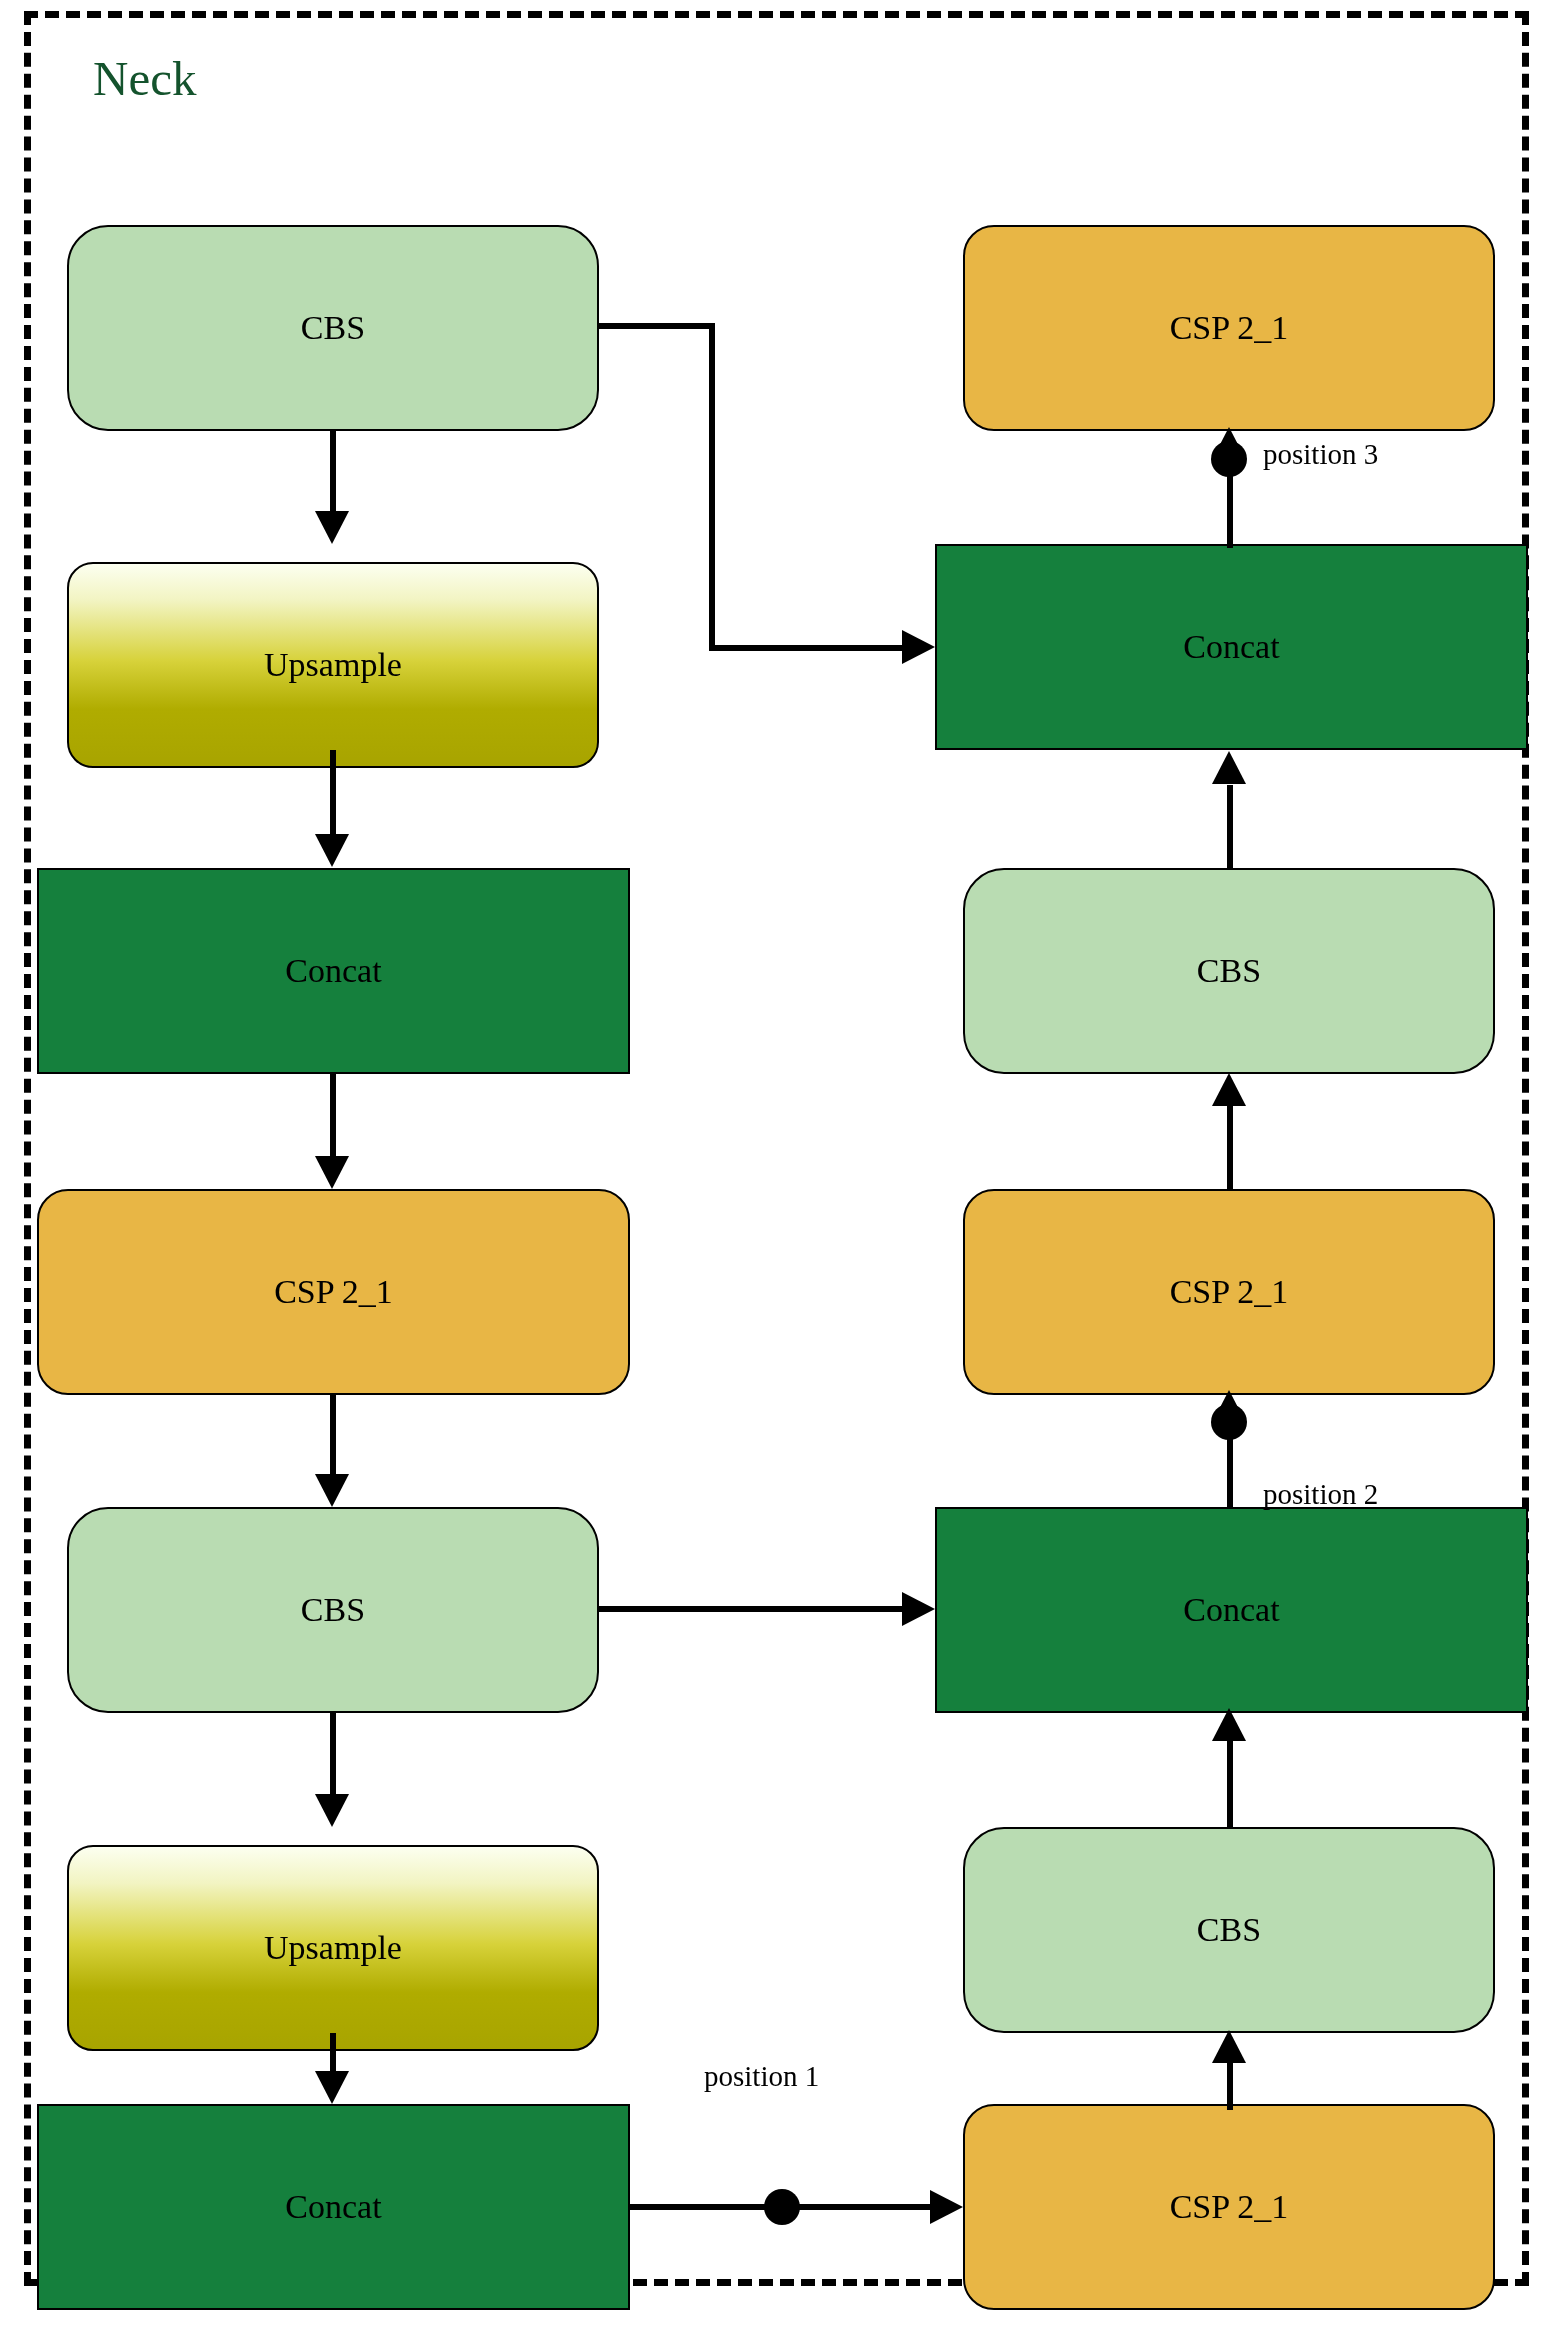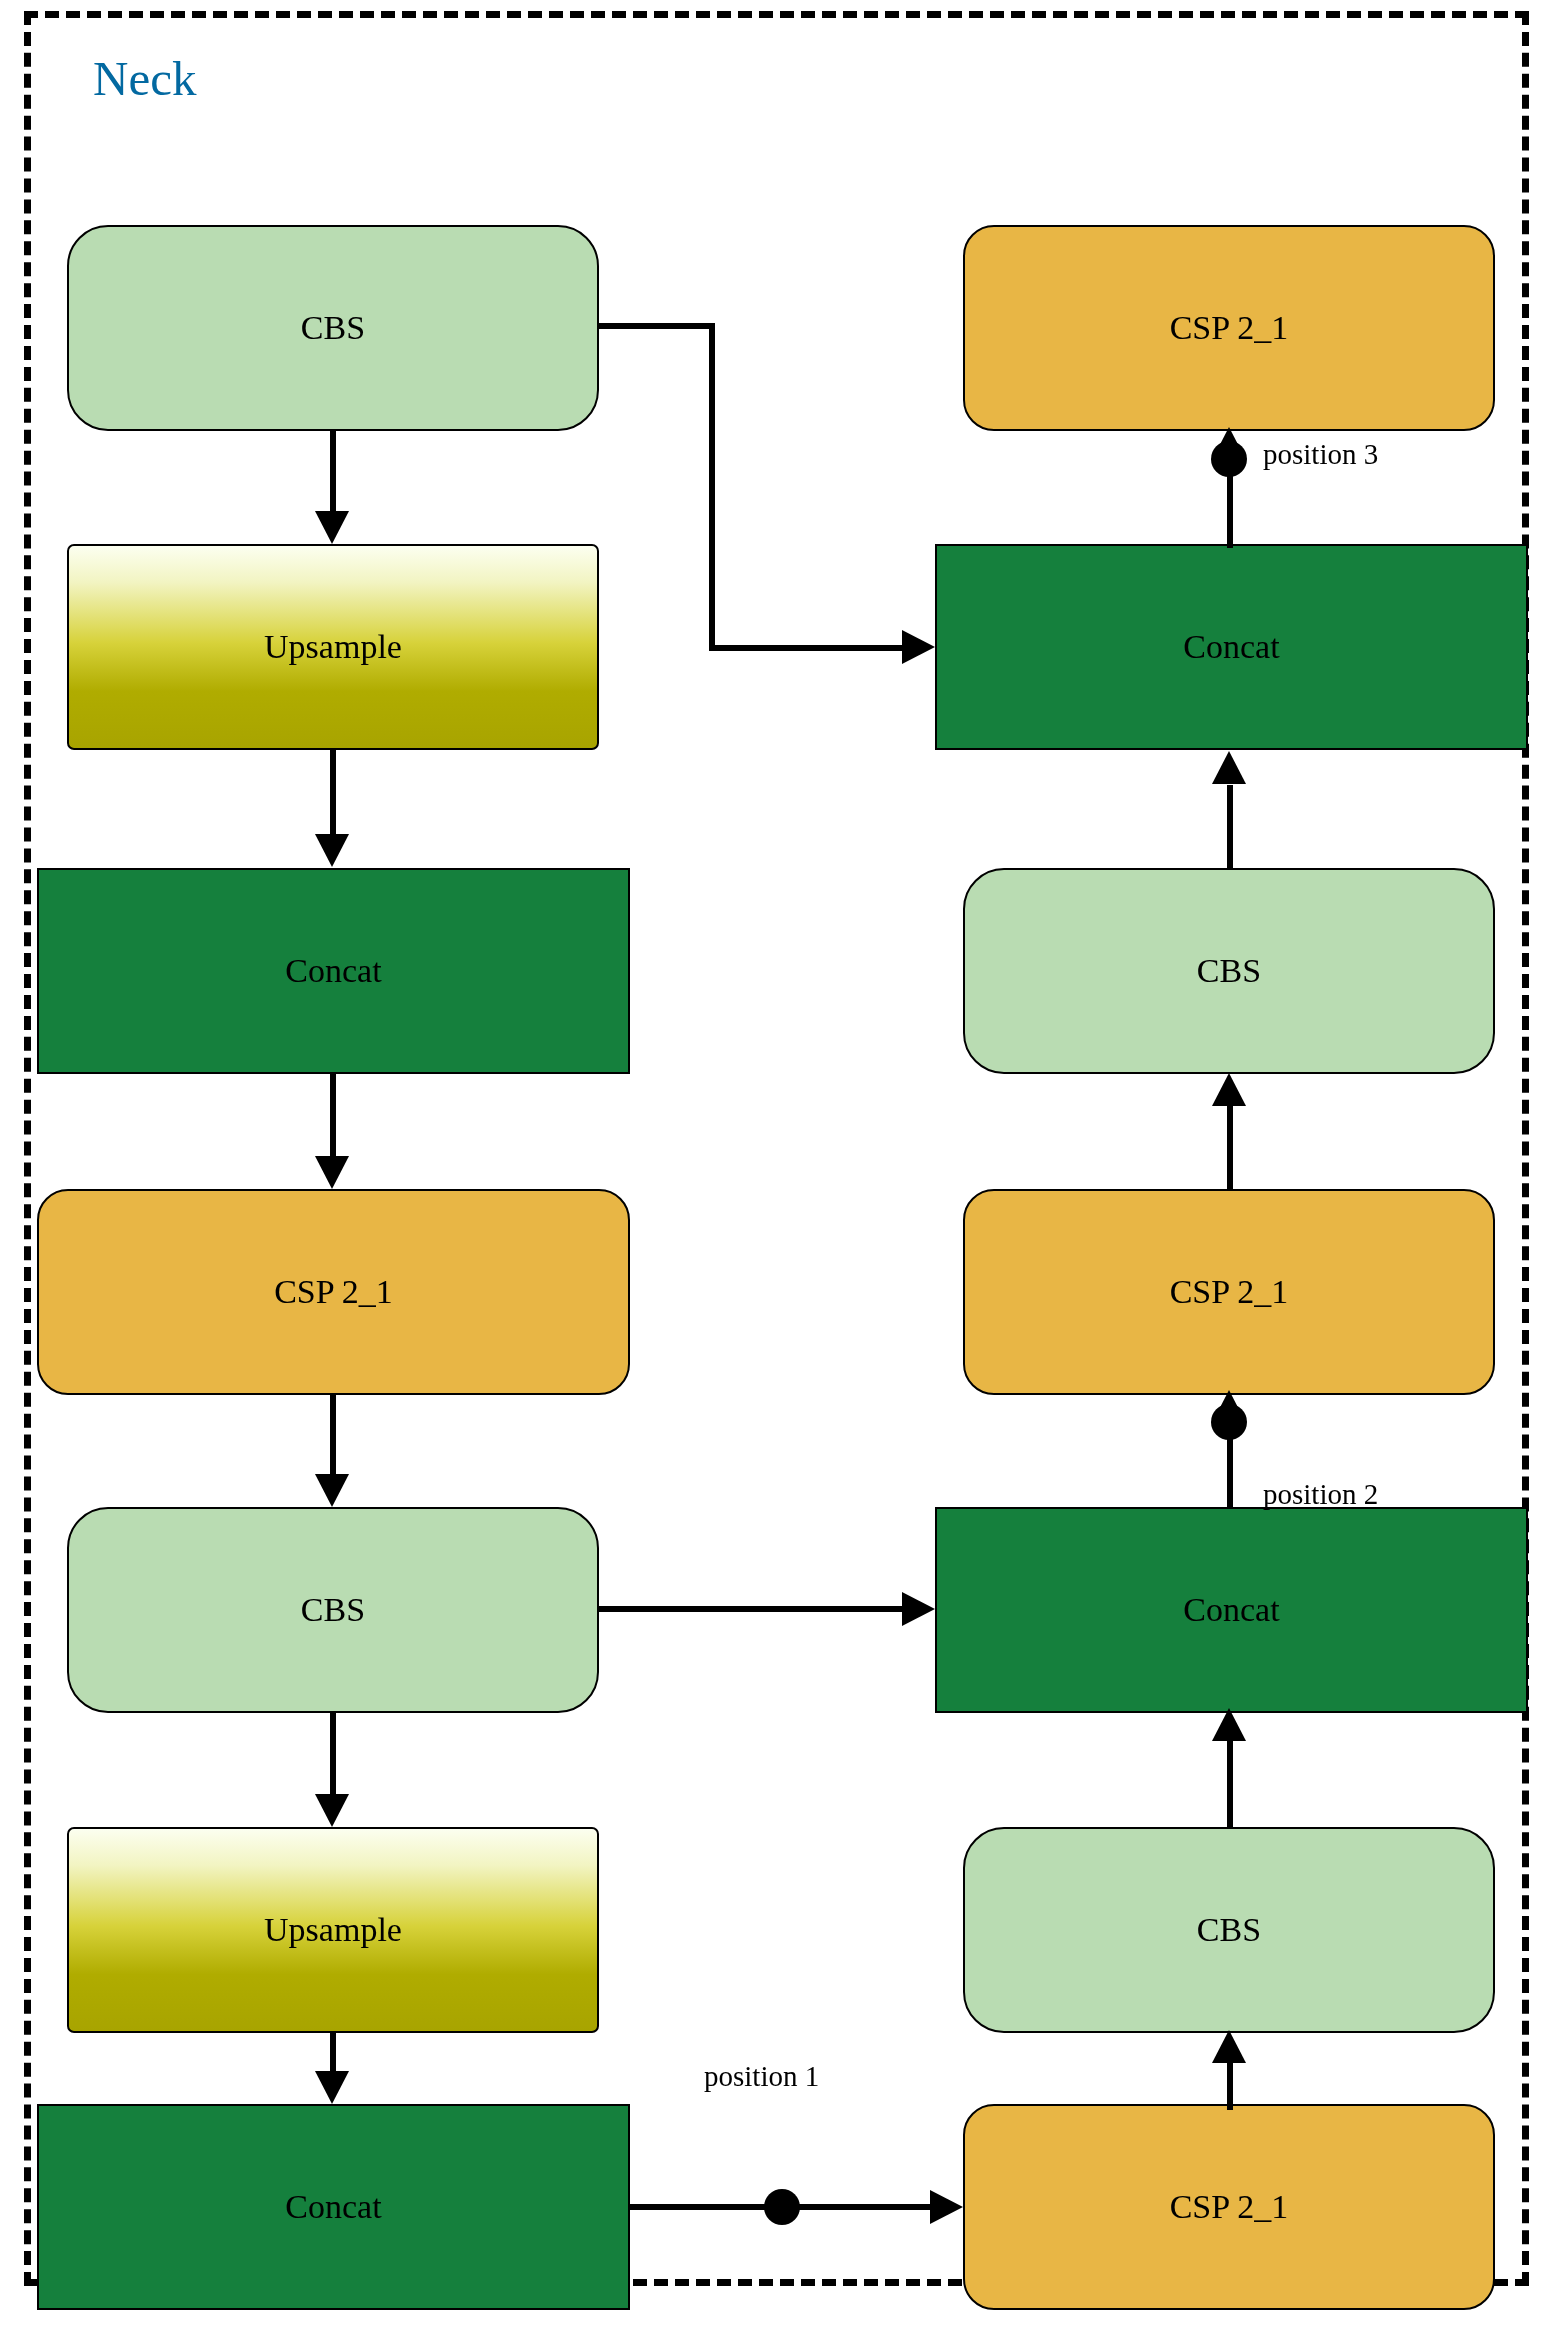--- a/index.html
+++ b/index.html
@@ -28,21 +28,21 @@
     box-sizing: border-box;
     background: transparent;
   }
   
   #neck-title {
     position: absolute;
     left: 93px;
     top: 54px;
     font-size: 49px;
     line-height: 1;
-    color: #0369a1;
+    color: #14532d;
     white-space: nowrap;
   }
   
   .node {
     position: absolute;
     box-sizing: border-box;
     border: 2.4px solid #000000;
     display: flex;
     align-items: center;
     justify-content: center;
@@ -58,21 +58,22 @@
     background: #e8b645;
     border-radius: 31px;
   }
   .node.concat {
     background: #15803d;
     border-radius: 0;
     border-width: 2.4px;
   }
   .node.upsample {
     background: linear-gradient(to bottom, #fcfff0 0%, #f2f4c2 18%, #d7d23a 48%, #b0ac00 72%, #a8a400 100%);
-    border-radius: 7px;
+    border-radius: 26px;
+    margin-top: 18px;
   }
   
   .vline, .hline {
     position: absolute;
     background: #000000;
   }
   .vline { width: 5.5px; }
   .hline { height: 5.5px; }
   .arrow-down, .arrow-up, .arrow-right {
     position: absolute;

